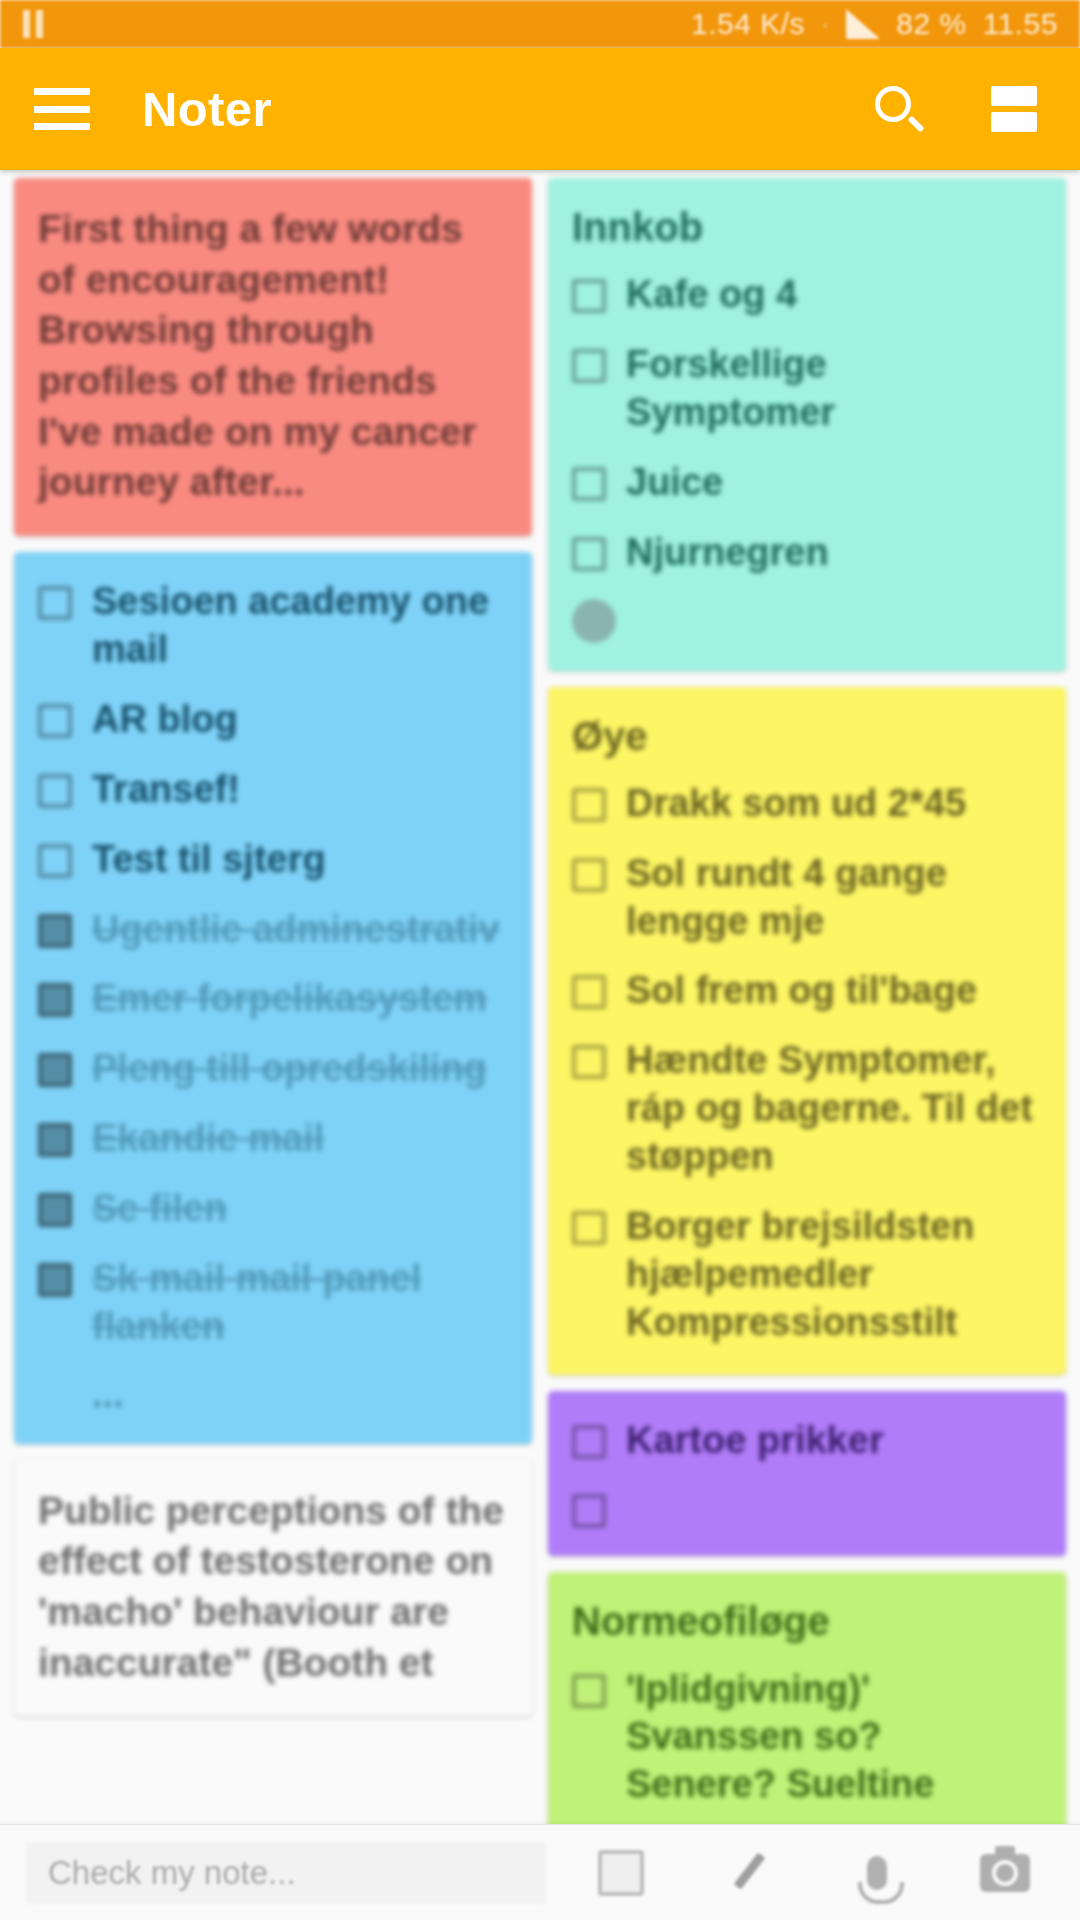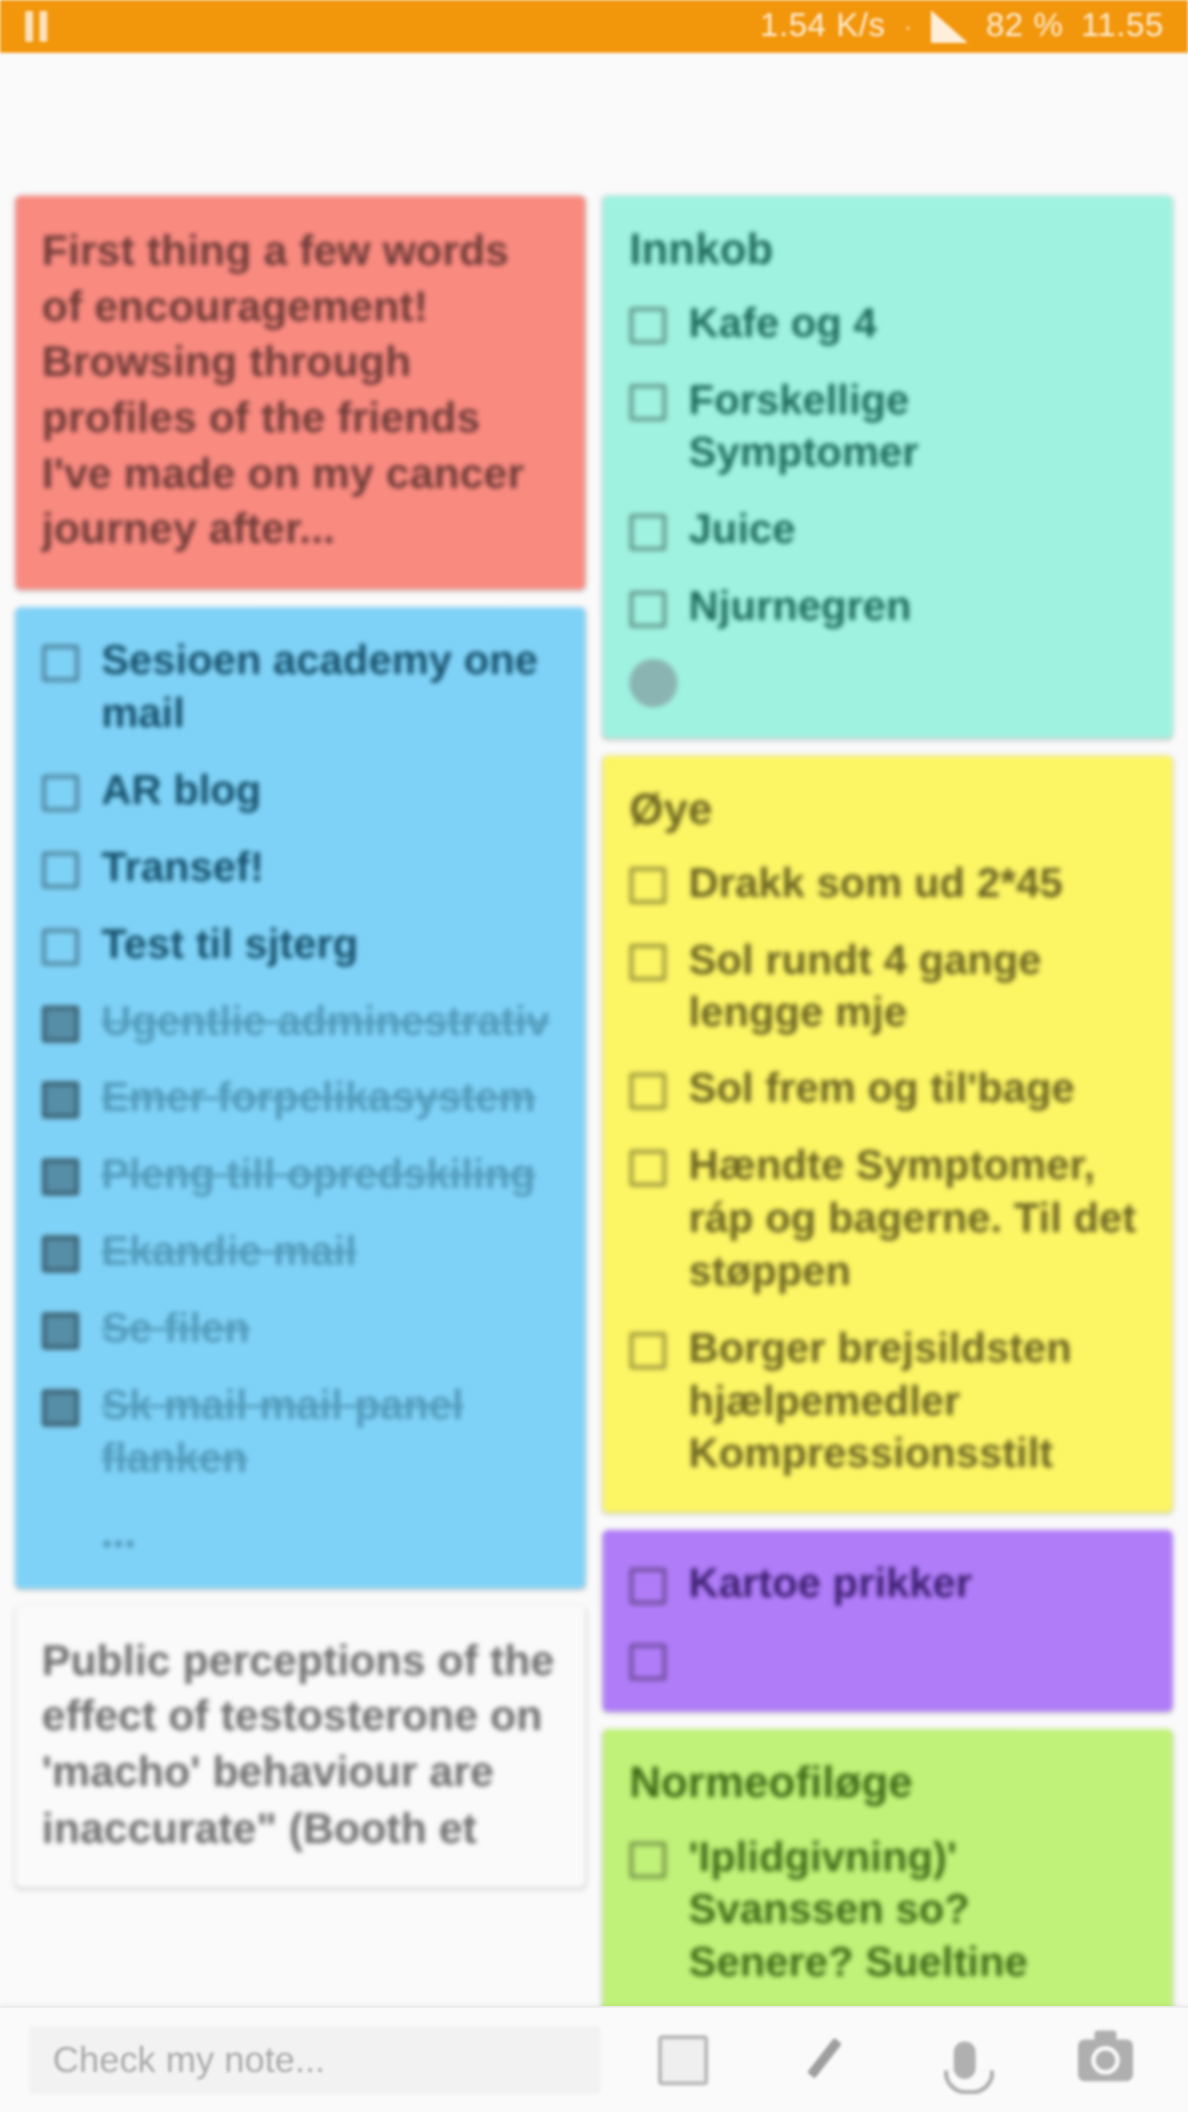--- a/index.html
+++ b/index.html
@@ -138,20 +138,42 @@
     </div>
     <div class="sb-right">
       <span class="net-speed">1.54 K/s</span>
       <span class="dot-sep">·</span>
       <span class="tri-sig"></span>
       <span class="batt-pct">82 %</span>
       <span class="clock">11.55</span>
     </div>
   </div>
 
+  <div class="appbar">
+    <div class="hamburger">
+      <span></span>
+        <span></span>
+        <span></span>
+    </div>
+    <div class="app-title">Noter</div>
+    <div class="bar-actions">
+      <div class="ico-btn">
+        <span class="search-ico">
+          <span class="ring"></span>
+            <span class="stem"></span>
+        </span>
+      </div>
+      <div class="ico-btn">
+        <span class="view-ico">
+          <i></i>
+            <i></i>
+        </span>
+      </div>
+    </div>
+  </div>
 
   <div class="board">
     <div class="cols">
       <div class="col" id="col-left">
           <div class="note blurry" style="background: rgb(249, 138, 128); color: rgb(110, 58, 54);">
             <div class="note-body">First thing a few words of encouragement! Browsing through profiles of the friends I've made on my cancer journey after...</div>
           </div>
           <div class="note blurry" style="background: rgb(127, 210, 247); color: rgb(22, 80, 107);">
             <div class="chk-row">
               <span class="cbox"></span>

